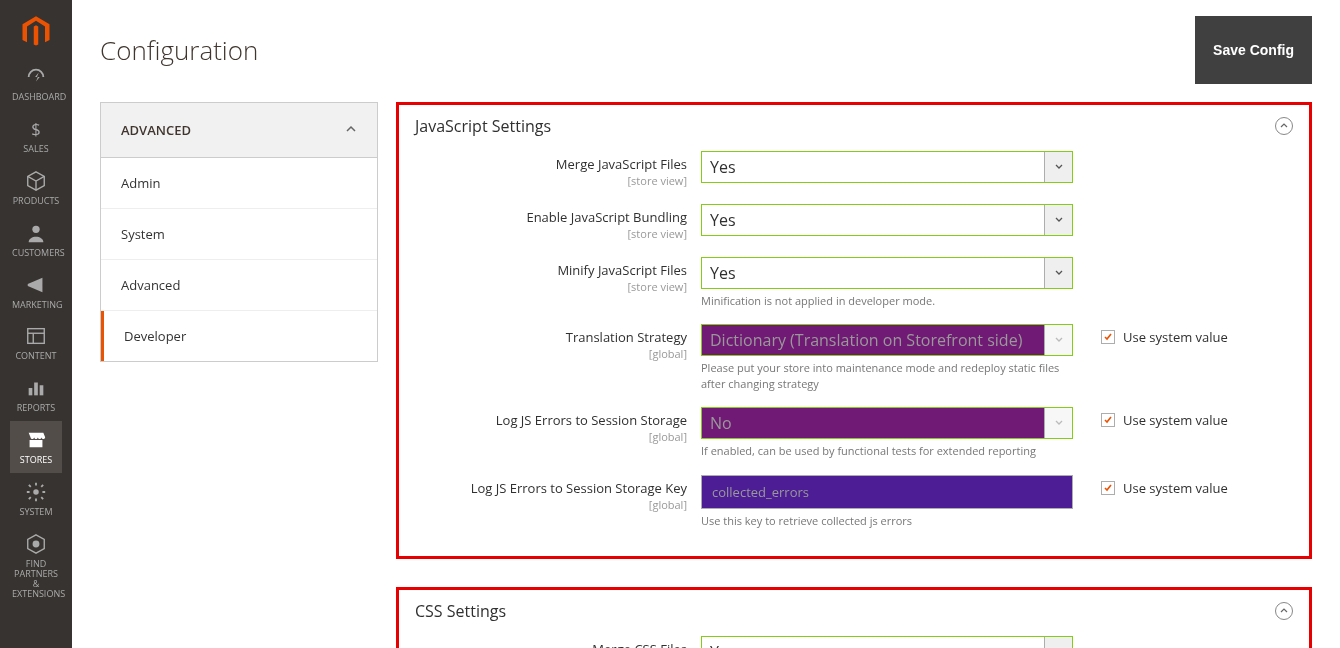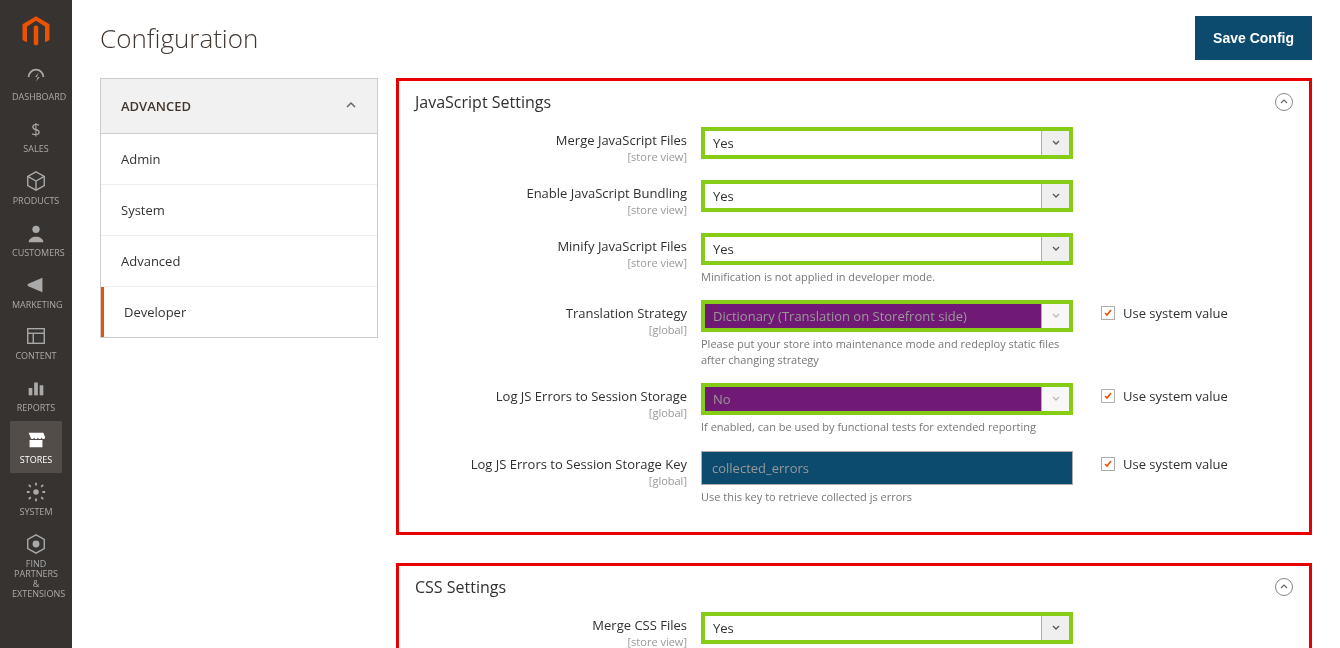--- a/index.html
+++ b/index.html
@@ -11,21 +11,21 @@
 .nav-logo { width: 36px; height: 36px; margin: 6px 0 4px; }
 .nav-item { width: 52px; padding: 8px 2px; text-align: center; color: #aaa; font-size: 9px; cursor: pointer; }
 .nav-item.active { background: #524d49; color: #fff; }
 .nav-icon { width: 22px; height: 22px; margin: 0 auto 4px; display: block; }
 .nav-label { display: block; line-height: 1.1; }
 
 
 .main { flex: 1; padding: 0 28px 28px 28px; position: relative; }
 .page-header { display: flex; justify-content: space-between; align-items: center; padding: 16px 0 18px; }
 .page-title { font-size: 26px; font-weight: 300; color: #41362f; }
-.save-btn { background: #0c4a6e; color: #fff; border: none; padding: 14px 18px; font-size: 14px; font-weight: 600; cursor: pointer; }
+.save-btn { background: #404040; color: #fff; border: none; padding: 26px 18px; font-size: 14px; font-weight: 600; cursor: pointer; }
 
 .cols { display: flex; gap: 0; align-items: flex-start; }
 
 
 .config-nav { width: 278px; border: 1px solid #ccc; }
 .config-nav-head { background: #f1f1f1; padding: 18px 20px; font-size: 13px; font-weight: 600; color: #41362f; display: flex; justify-content: space-between; align-items: center; border-bottom: 1px solid #ccc; cursor: pointer; }
 .config-nav-item { padding: 16px 20px; font-size: 13px; color: #333; border-bottom: 1px solid #eee; cursor: pointer; }
 .config-nav-item:last-child { border-bottom: none; }
 .config-nav-item.active { border-left: 3px solid #eb5202; font-weight: 400; }
 
@@ -36,25 +36,25 @@
 .fieldset-title { font-size: 16px; color: #303030; font-weight: 400; }
 .collapse-icon { width: 18px; height: 18px; border: 1px solid #888; border-radius: 50%; display: flex; align-items: center; justify-content: center; }
 
 .field-row { display: flex; align-items: flex-start; padding: 8px 0; }
 .field-label-col { width: 290px; text-align: right; padding-right: 14px; padding-top: 4px; }
 .field-label { font-size: 13px; color: #303030; display: block; }
 .field-scope { font-size: 11px; color: #999; display: block; }
 .field-control-col { width: 372px; }
 .field-use-col { flex: 1; padding-left: 28px; padding-top: 4px; display: flex; align-items: center; gap: 8px; }
 
-.select { width: 100%; height: 32px; border: 4px solid #84cc16; background: #fff; padding: 0 8px; font-size: 13px; color: #303030; position: relative; display: flex; align-items: center; }
+.select { width: 100%; height: 32px; border: 1px solid #84cc16; background: #fff; padding: 0 8px; font-size: 16px; color: #303030; position: relative; display: flex; align-items: center; }
 .select.disabled { background: #701a75; color: #999; }
 .select-arrow { position: absolute; right: 0; top: 0; width: 28px; height: 100%; border-left: 1px solid #adadad; background: #efefef; display: flex; align-items: center; justify-content: center; }
 .select.disabled .select-arrow { background: #f7f7f7; }
-.text-input { width: 100%; height: 32px; border: 1px solid #adadad; background: #0c4a6e; padding: 16px 10px; font-size: 13px; color: #999; display: flex; align-items: center; }
+.text-input { width: 100%; height: 32px; border: 1px solid #adadad; background: #4c1d95; padding: 16px 10px; font-size: 13px; color: #999; display: flex; align-items: center; }
 .field-note { font-size: 11px; color: #777; margin-top: 4px; line-height: 1.4; }
 
 .checkbox { width: 14px; height: 14px; border: 1px solid #adadad; display: inline-flex; align-items: center; justify-content: center; background: #fff; cursor: pointer; }
 .use-label { font-size: 13px; color: #303030; }
 </style>
 </head>
 <body>
 
 <div class="page">
 

